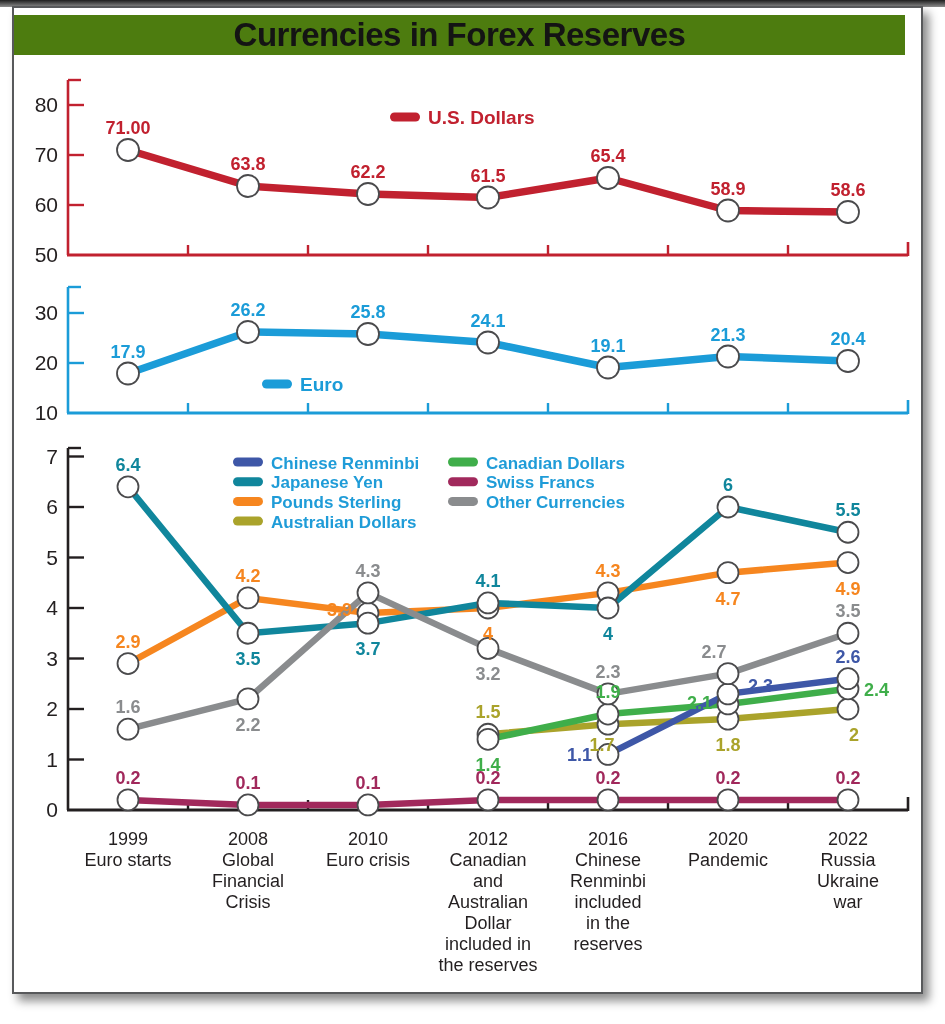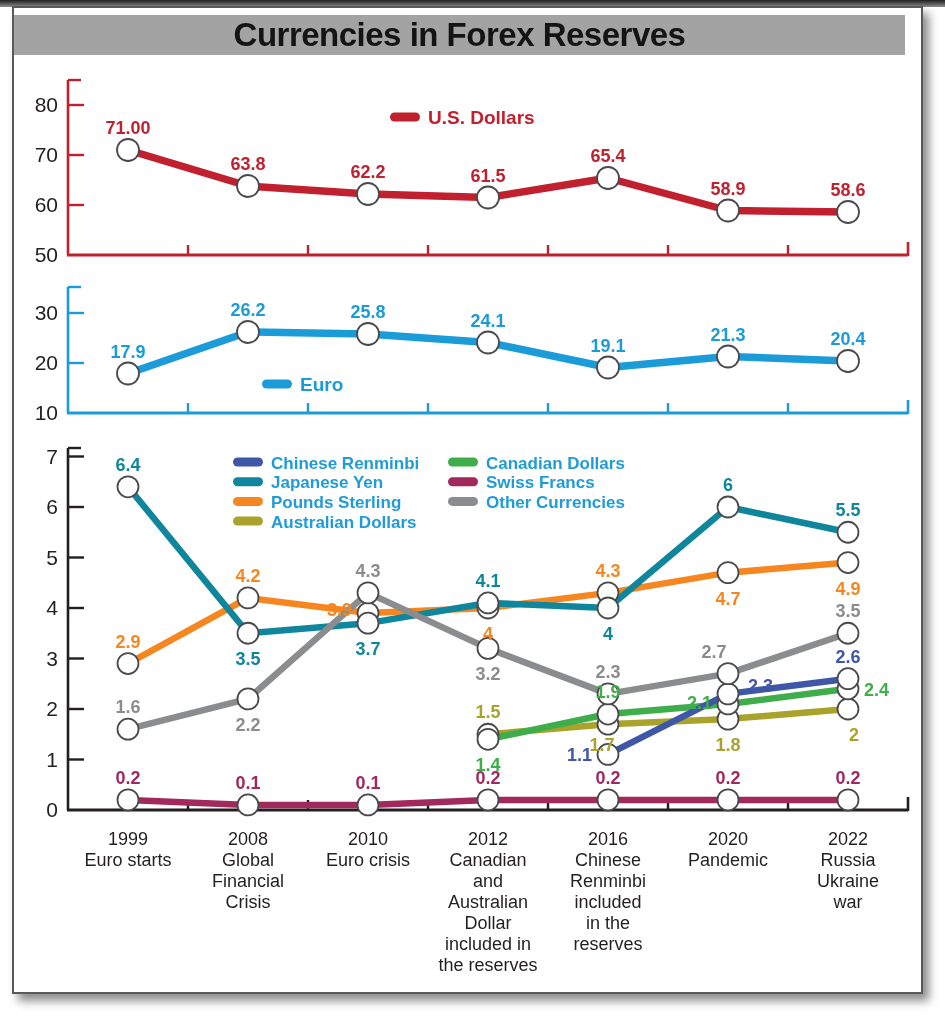--- a/index.html
+++ b/index.html
@@ -1,21 +1,21 @@
 <!DOCTYPE html>
 <html><head>
 <meta charset="utf-8">
 <style>
   html,body{margin:0;padding:0;width:945px;height:1024px;background:#ffffff;overflow:hidden;
     font-family:"Liberation Sans",sans-serif;}
   .top-edge{position:absolute;left:0;top:0;width:945px;height:7px;
     background:linear-gradient(to bottom,#1e1e1e,#8d8d8d);}
   .panel{position:absolute;left:12px;top:6px;width:911px;height:988px;background:#ffffff;
     border:2.5px solid #58595b;box-shadow:6px 7px 9px rgba(0,0,0,0.45);box-sizing:border-box;}
-  .titlebar{position:absolute;left:0;right:16px;top:7px;height:40px;background:#a3a3a3;
+  .titlebar{position:absolute;left:0;right:16px;top:7px;height:40px;background:#4d7c0f;
     display:flex;align-items:center;justify-content:center;}
   .title{font-size:33px;font-weight:bold;color:#141414;letter-spacing:-0.5px;margin:0;}
   svg#charts{position:absolute;left:0;top:0;pointer-events:none;}
   svg text{font-family:"Liberation Sans",sans-serif;}
 </style>
 </head>
 <body>
 
 <div class="top-edge"></div>
 

